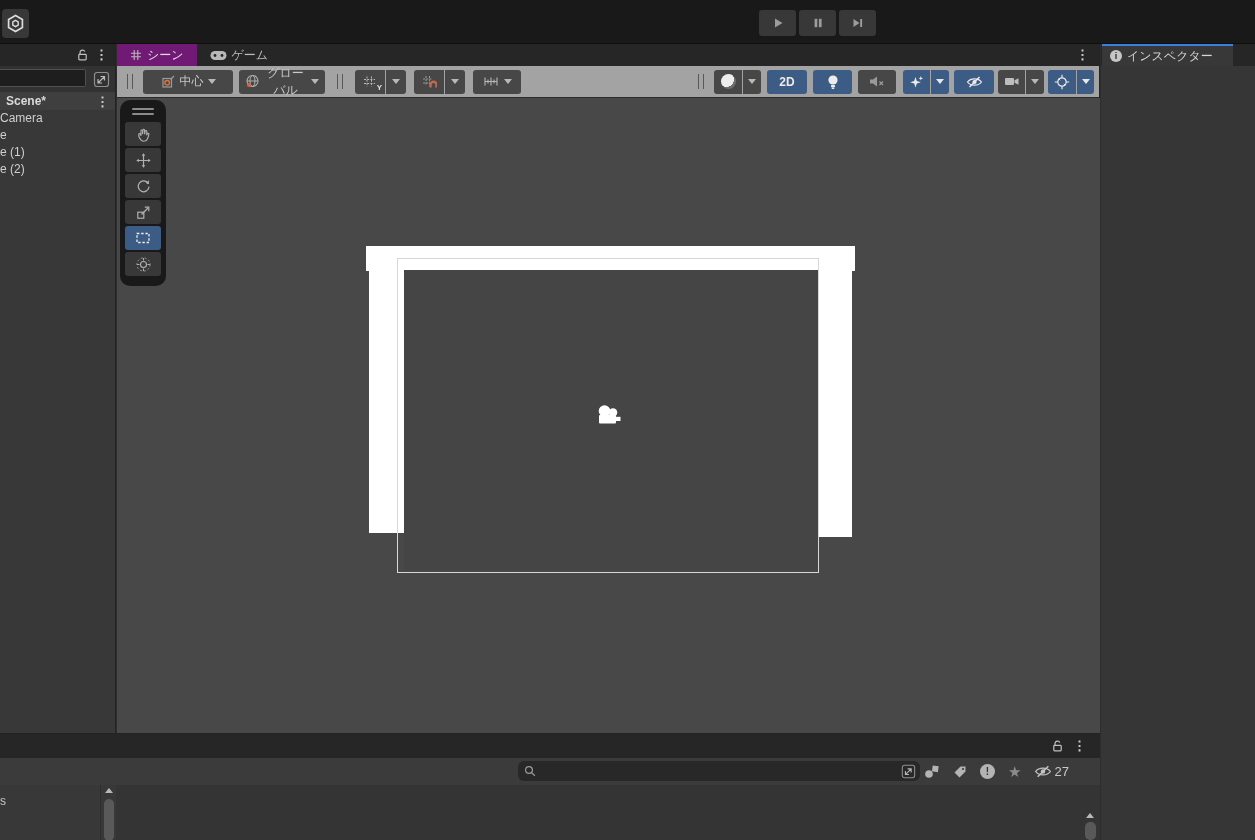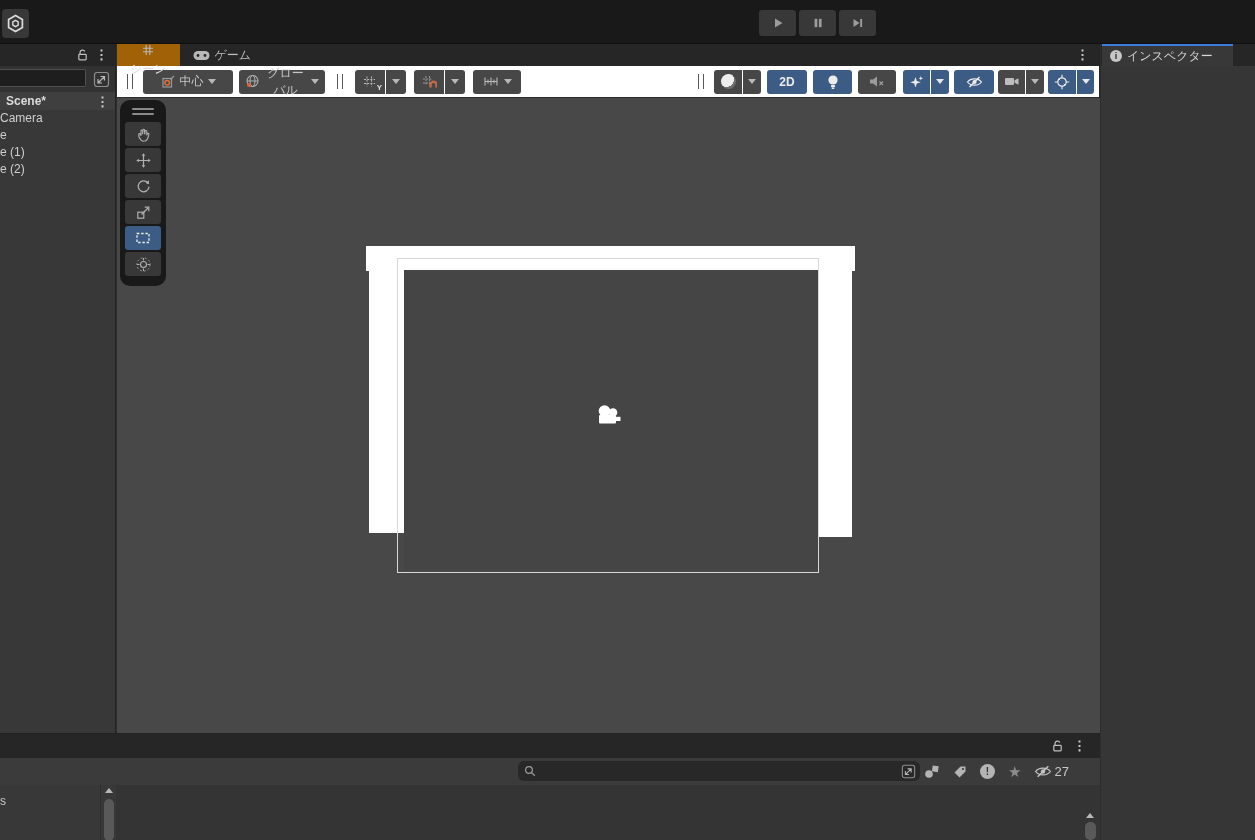--- a/index.html
+++ b/index.html
@@ -26,23 +26,23 @@
   .h-search{position:absolute;left:0;top:3px;width:86px;height:18px;background:#1e1e1e;border:1px solid #505050;border-left:none;border-radius:0 2px 2px 0;color:#d2d2d2;font-size:11px;outline:none;box-sizing:border-box;padding:0 4px;}
   .h-popout{position:absolute;left:90px;top:3px;width:22px;height:20px;background:transparent;border:none;padding:0;display:flex;align-items:center;justify-content:center;cursor:pointer;}
   .scene-row{height:18px;background:#3f3f3f;display:flex;align-items:center;justify-content:space-between;padding:0 6px 0 6px;}
   .scene-row .ttl{font-size:12px;font-weight:bold;color:#dadada;white-space:nowrap;}
   .h-item{height:17px;line-height:17px;font-size:12px;color:#cfcfcf;white-space:nowrap;cursor:default;}
 
   
   .scenep{position:absolute;left:117px;top:44px;width:983px;height:689px;background:#484848;border-right:1px solid #232323;box-sizing:border-box;}
   .s-tabbar{height:22px;background:#262626;display:flex;position:relative;}
   .tab{height:22px;display:flex;align-items:center;gap:5px;padding:0 13px;font-size:12px;color:#bdbdbd;cursor:pointer;}
-  .tab.active{background:#a16207;color:#dcdcdc;flex-direction:column;}
+  .tab.active{background:#701a75;color:#dcdcdc;}
   .s-tabbar .kebab{position:absolute;right:10px;top:4px;}
-  .s-toolbar{height:32px;background:#ffffff;border-bottom:1px solid #2b2b2b;display:flex;align-items:center;padding-left:8px;box-sizing:border-box;}
+  .s-toolbar{height:32px;background:#a3a3a3;border-bottom:1px solid #2b2b2b;display:flex;align-items:center;padding-left:8px;box-sizing:border-box;}
   .btn{height:24px;background:#474747;border:none;border-radius:3px;display:flex;align-items:center;justify-content:center;gap:4px;color:#c8c8c8;font-size:12px;cursor:pointer;padding:0 6px;box-sizing:border-box;}
   .btn.on{background:#3d5c85;color:#ececec;justify-content:center;}
   .split{display:flex;gap:1px;}
   .split .btn{border-radius:3px 0 0 3px;}
   .split .cbtn{border-radius:0 3px 3px 0;width:20px;padding:0;}
   .cbtn{height:24px;background:#474747;border:none;display:flex;align-items:center;justify-content:center;cursor:pointer;}
   .cbtn.on{background:#3d5c85;}
   .gridy-wrap{position:relative;}
   .gridy-y{position:absolute;right:3px;bottom:2px;font-size:8px;font-weight:bold;color:#e0e0e0;line-height:1;}
   .sphere{width:15px;height:15px;border-radius:50%;background:radial-gradient(circle at 36% 36%, #ededed 54%, #6e6e6e 56%);}

